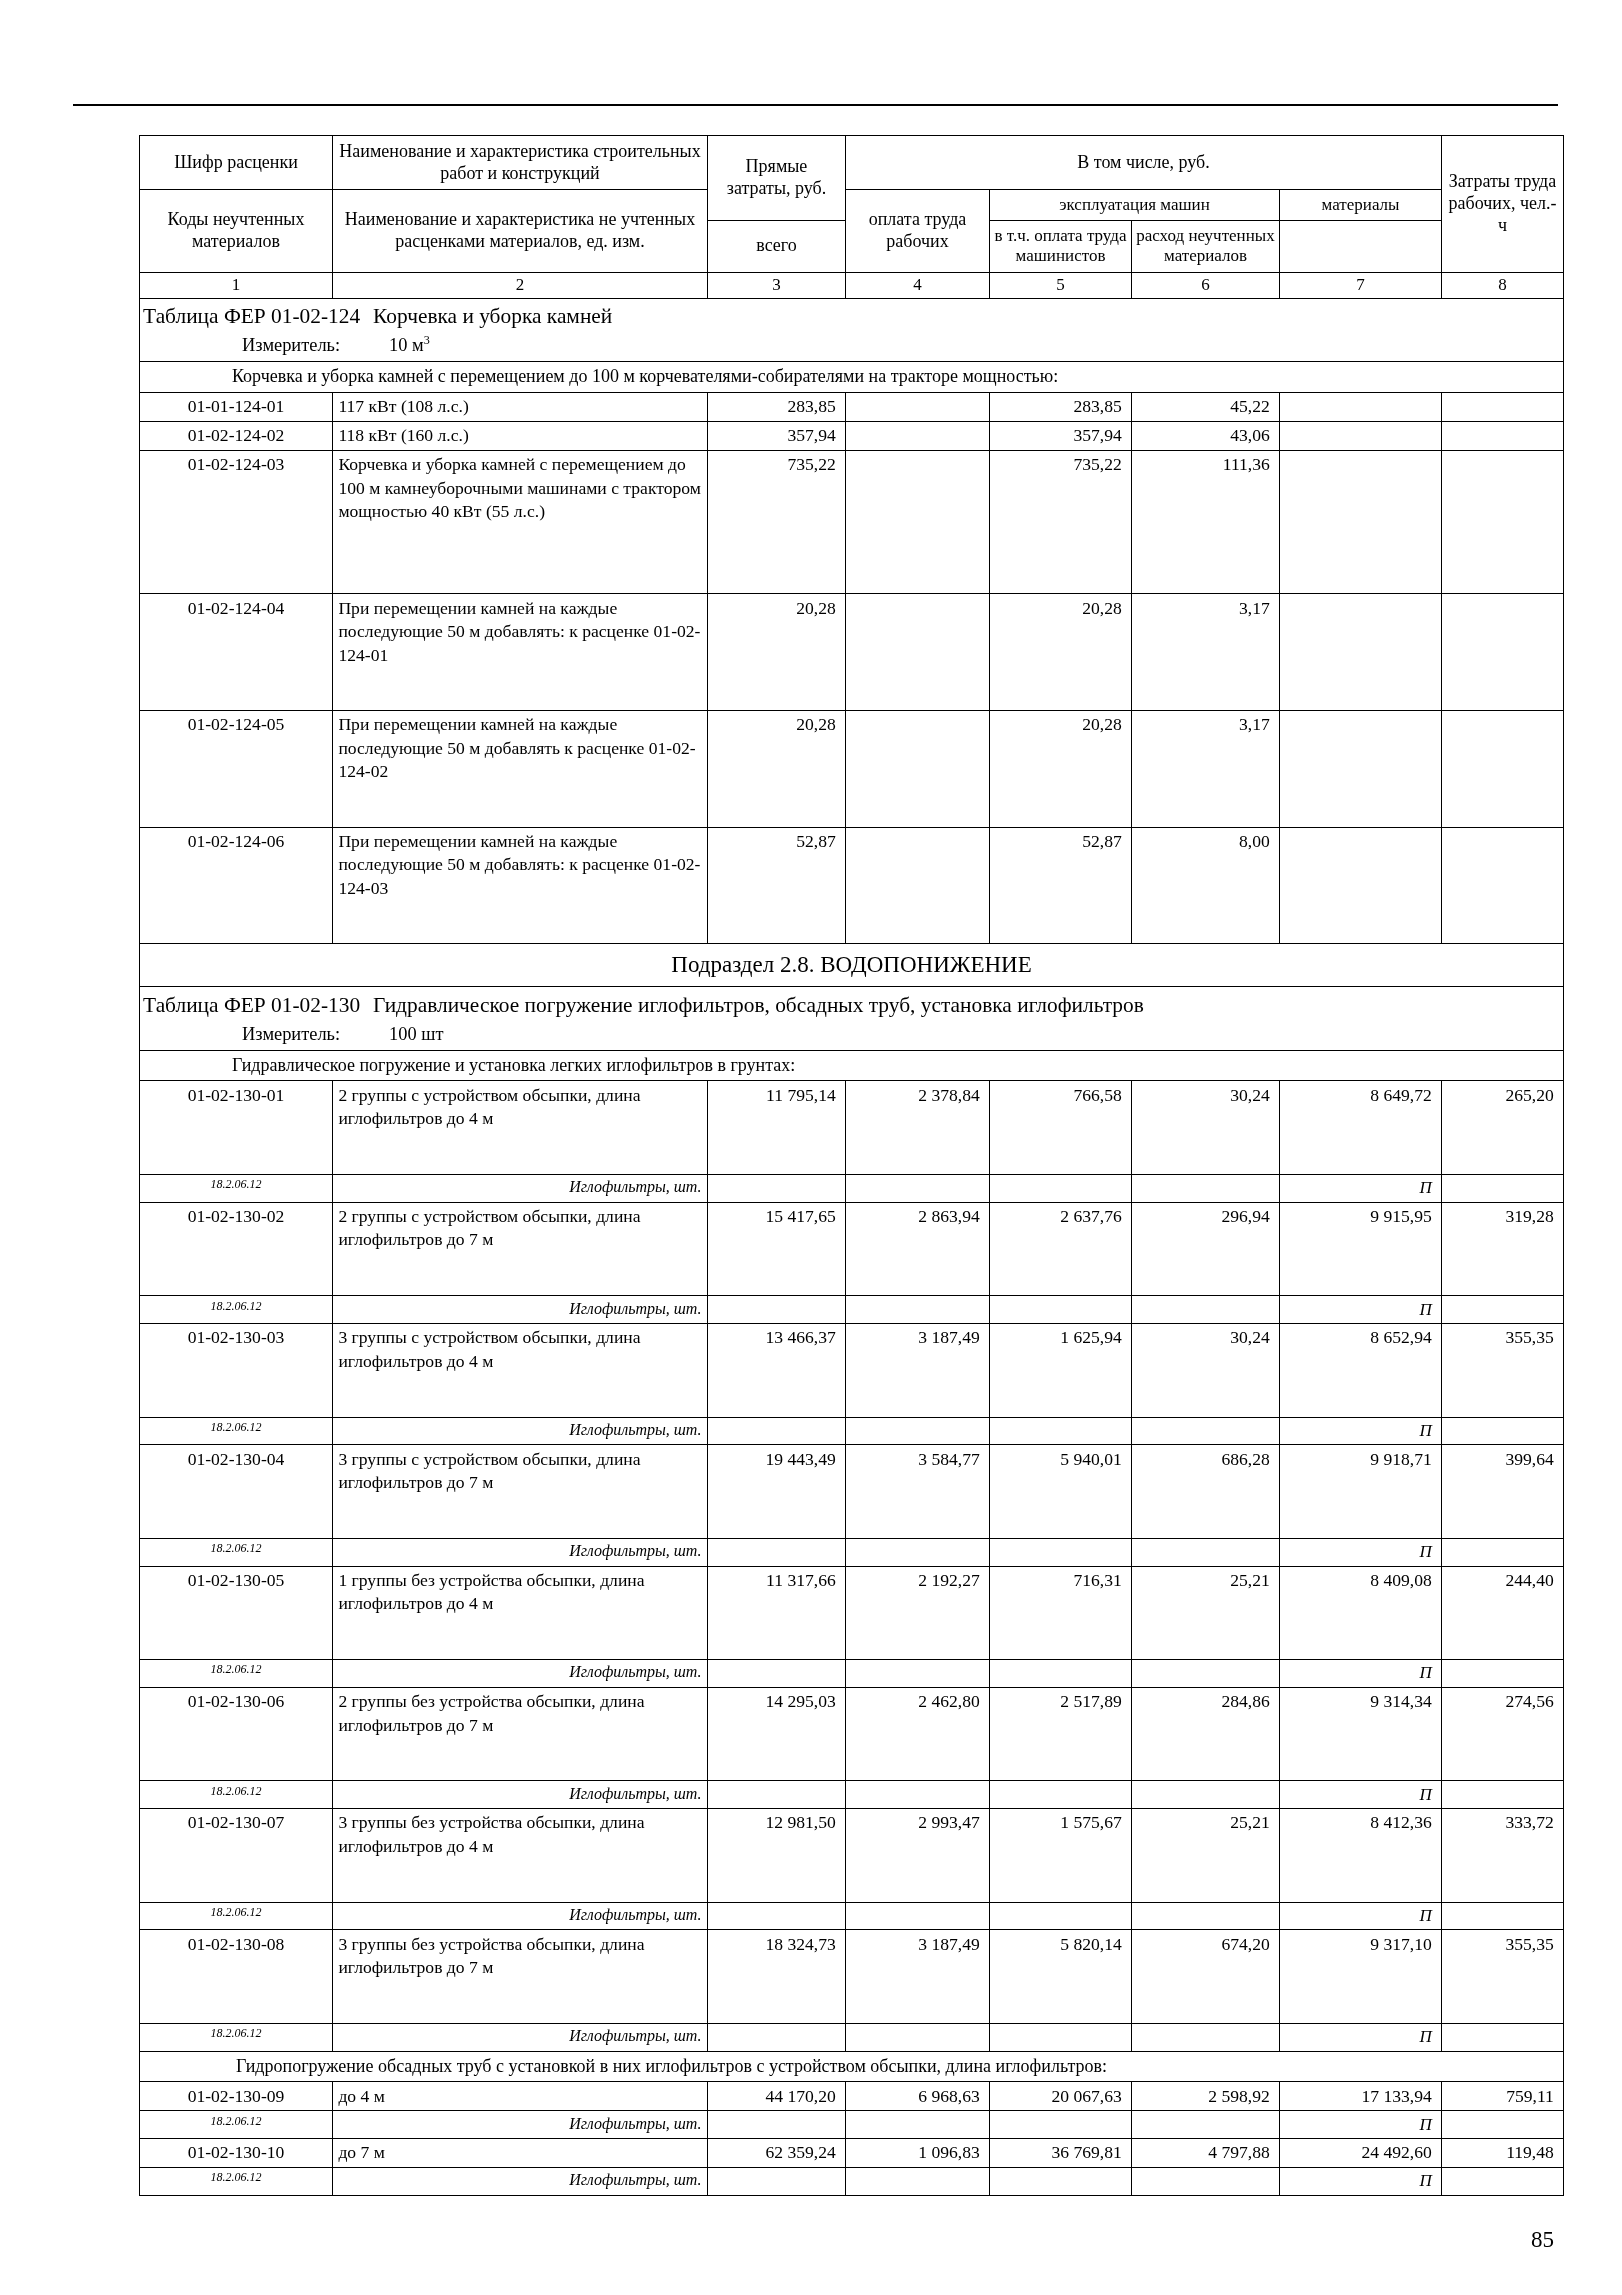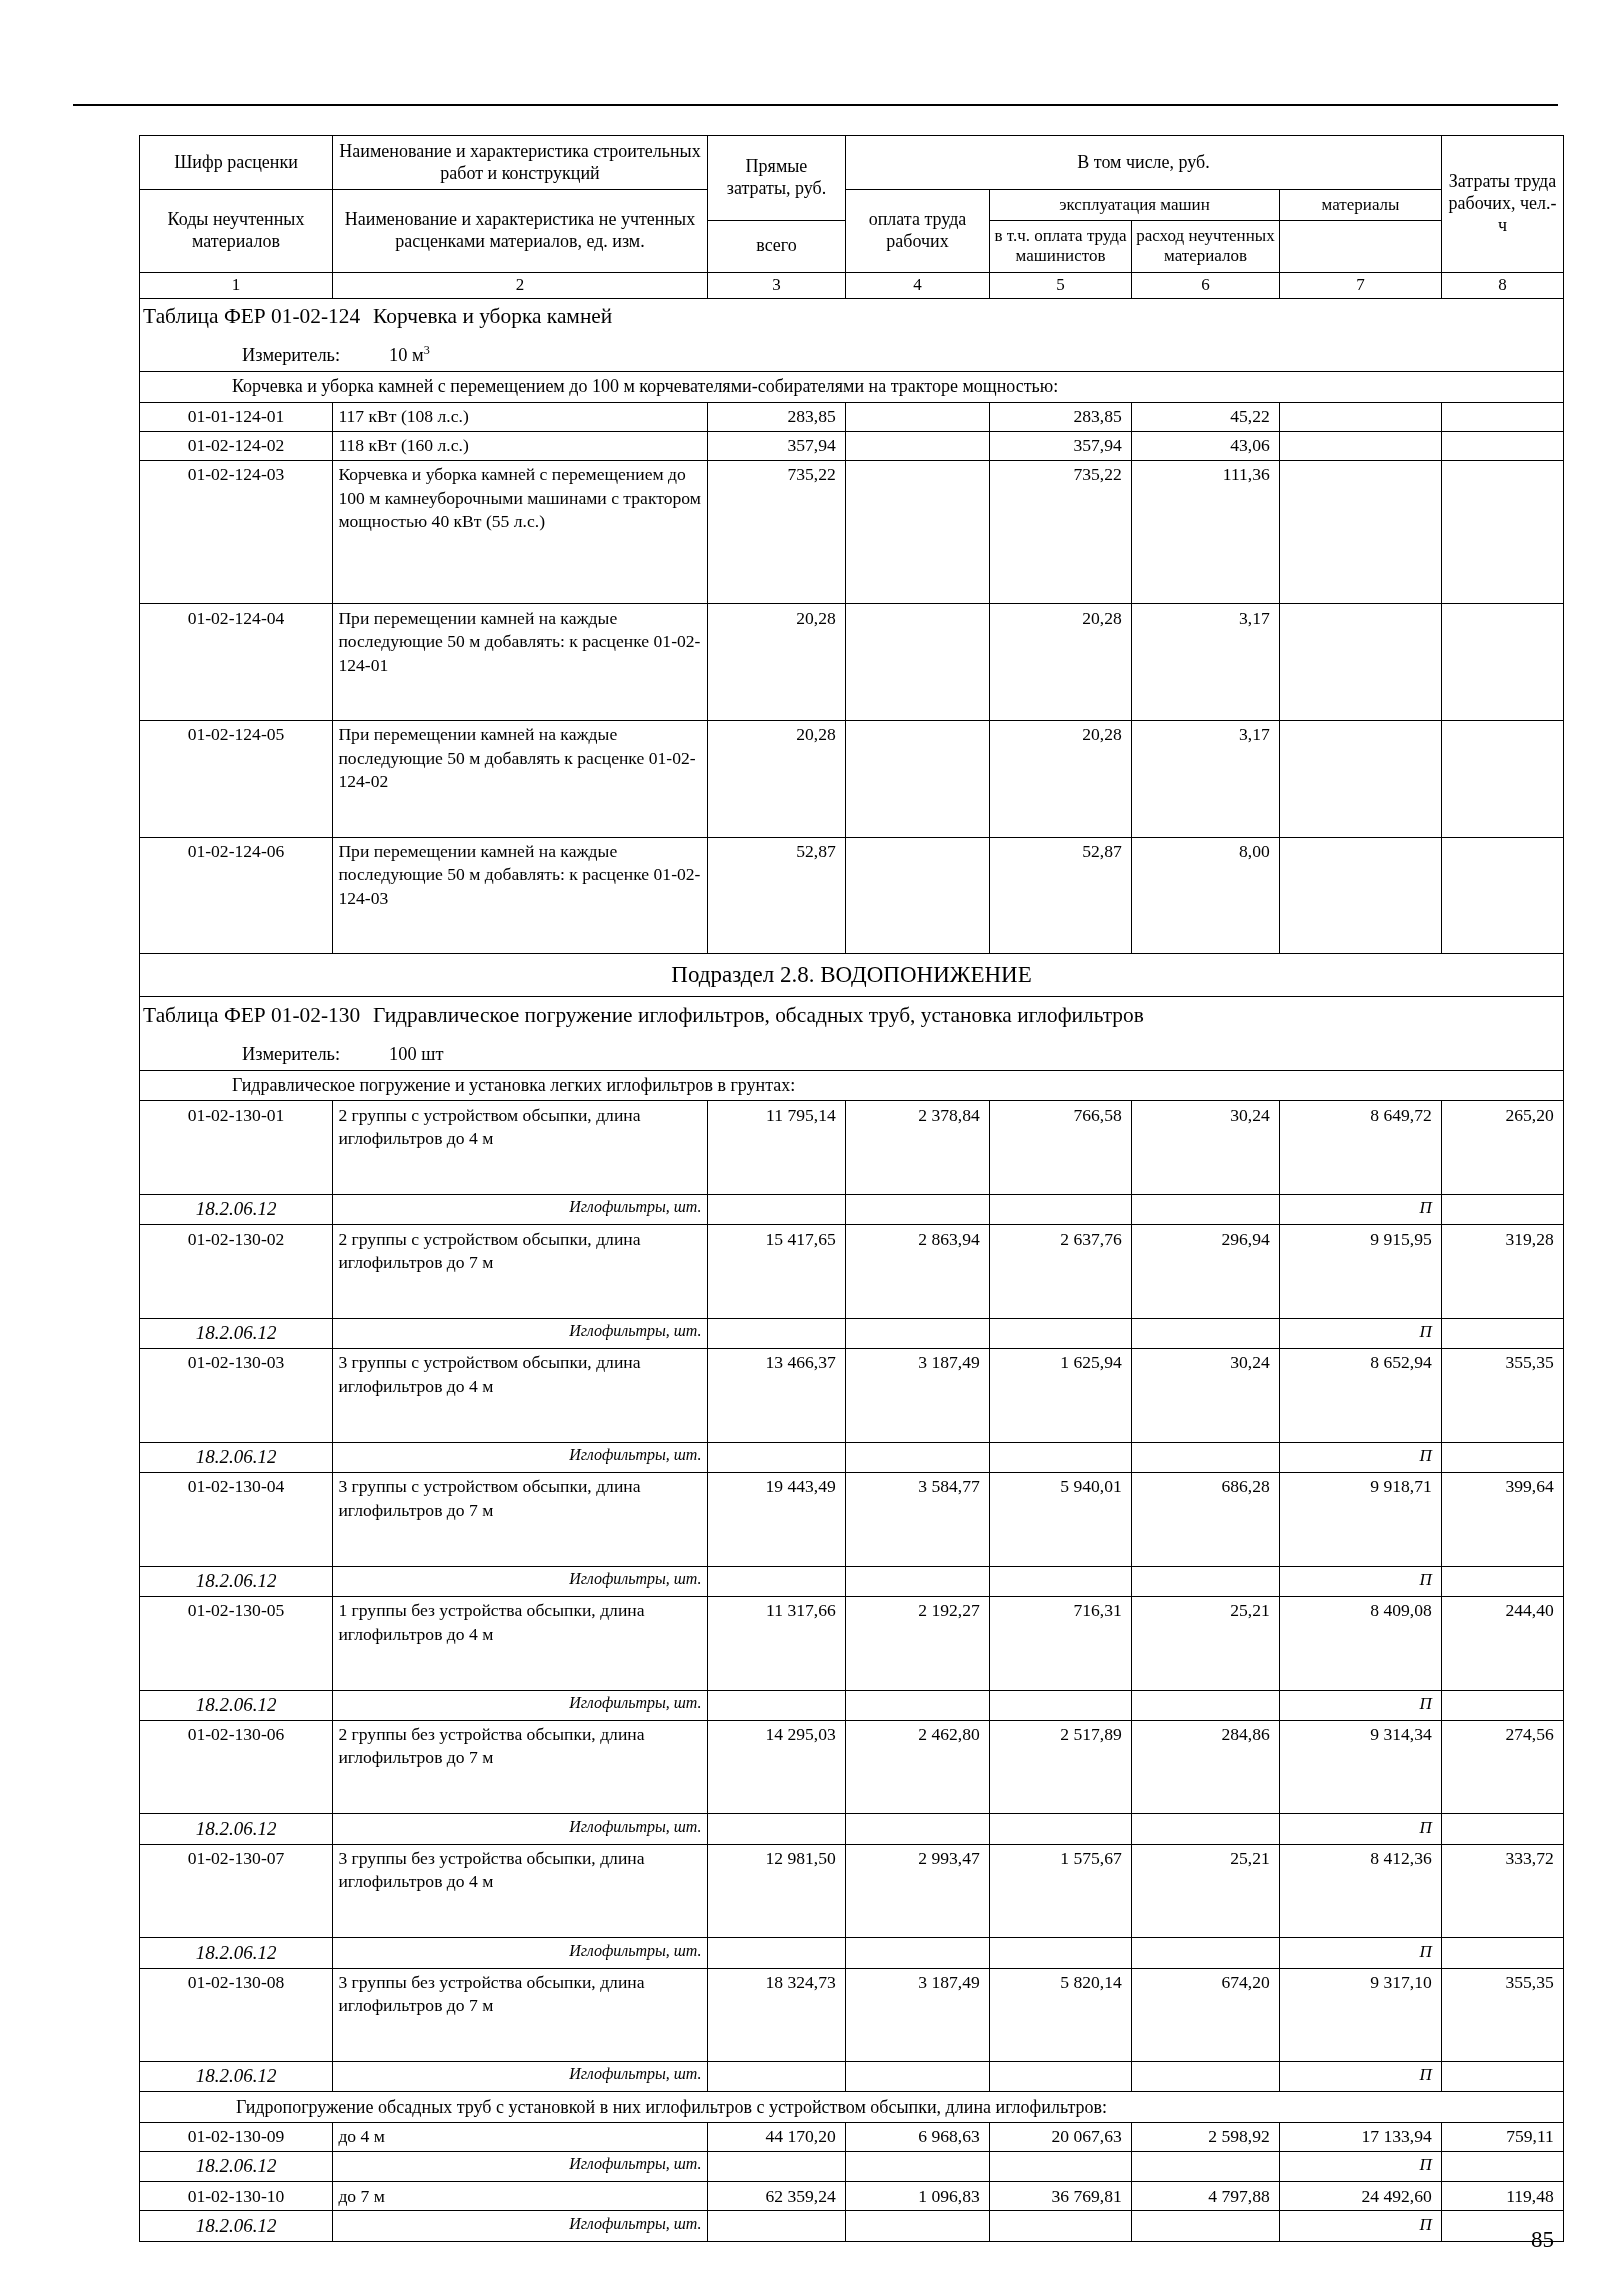--- a/index.html
+++ b/index.html
@@ -76,21 +76,21 @@
   }
   .c-head-sm { font-size: 17px; }
   .num-row td {
     text-align: center;
     font-size: 17px;
     padding: 1.5px 3.8px !important;
     vertical-align: middle !important;
   }
   .code { text-align: center; white-space: nowrap; }
   .num  { text-align: right; white-space: nowrap; padding-right: 9.2px !important; }
-  .mat-code { text-align: center; font-style: italic; font-size: 19px; }
+  .mat-code { text-align: center; font-style: italic; font-size: 12px; }
   .mat-name { font-style: italic; font-size: 16px; text-align: right; }
   .mat-flag { text-align: right; font-style: italic; font-size: 17px; padding-right: 9.2px !important; }
 
   
   .tbl-title {
     font-weight: bold;
     font-size: 21.4px;
     padding: 4.6px 3.1px 3.1px 3.1px !important;
   }
   .tbl-title .tt-code {
@@ -105,21 +105,20 @@
   }
   .meter-line {
     font-size: 18.4px;
     font-weight: normal;
     padding-top: 3.1px;
   }
   .meter-line .m-lbl {
     display: inline-block;
     width: 147px;
     margin-left: 99px;
-    margin-top: 10px;
   }
   .sub-head {
     text-align: center;
     font-weight: bold;
     font-size: 23px;
     padding: 6.1px 3.1px !important;
   }
   .grp-head {
     font-size: 18px;
     padding: 3.1px 3.1px 3.1px 92px !important;

